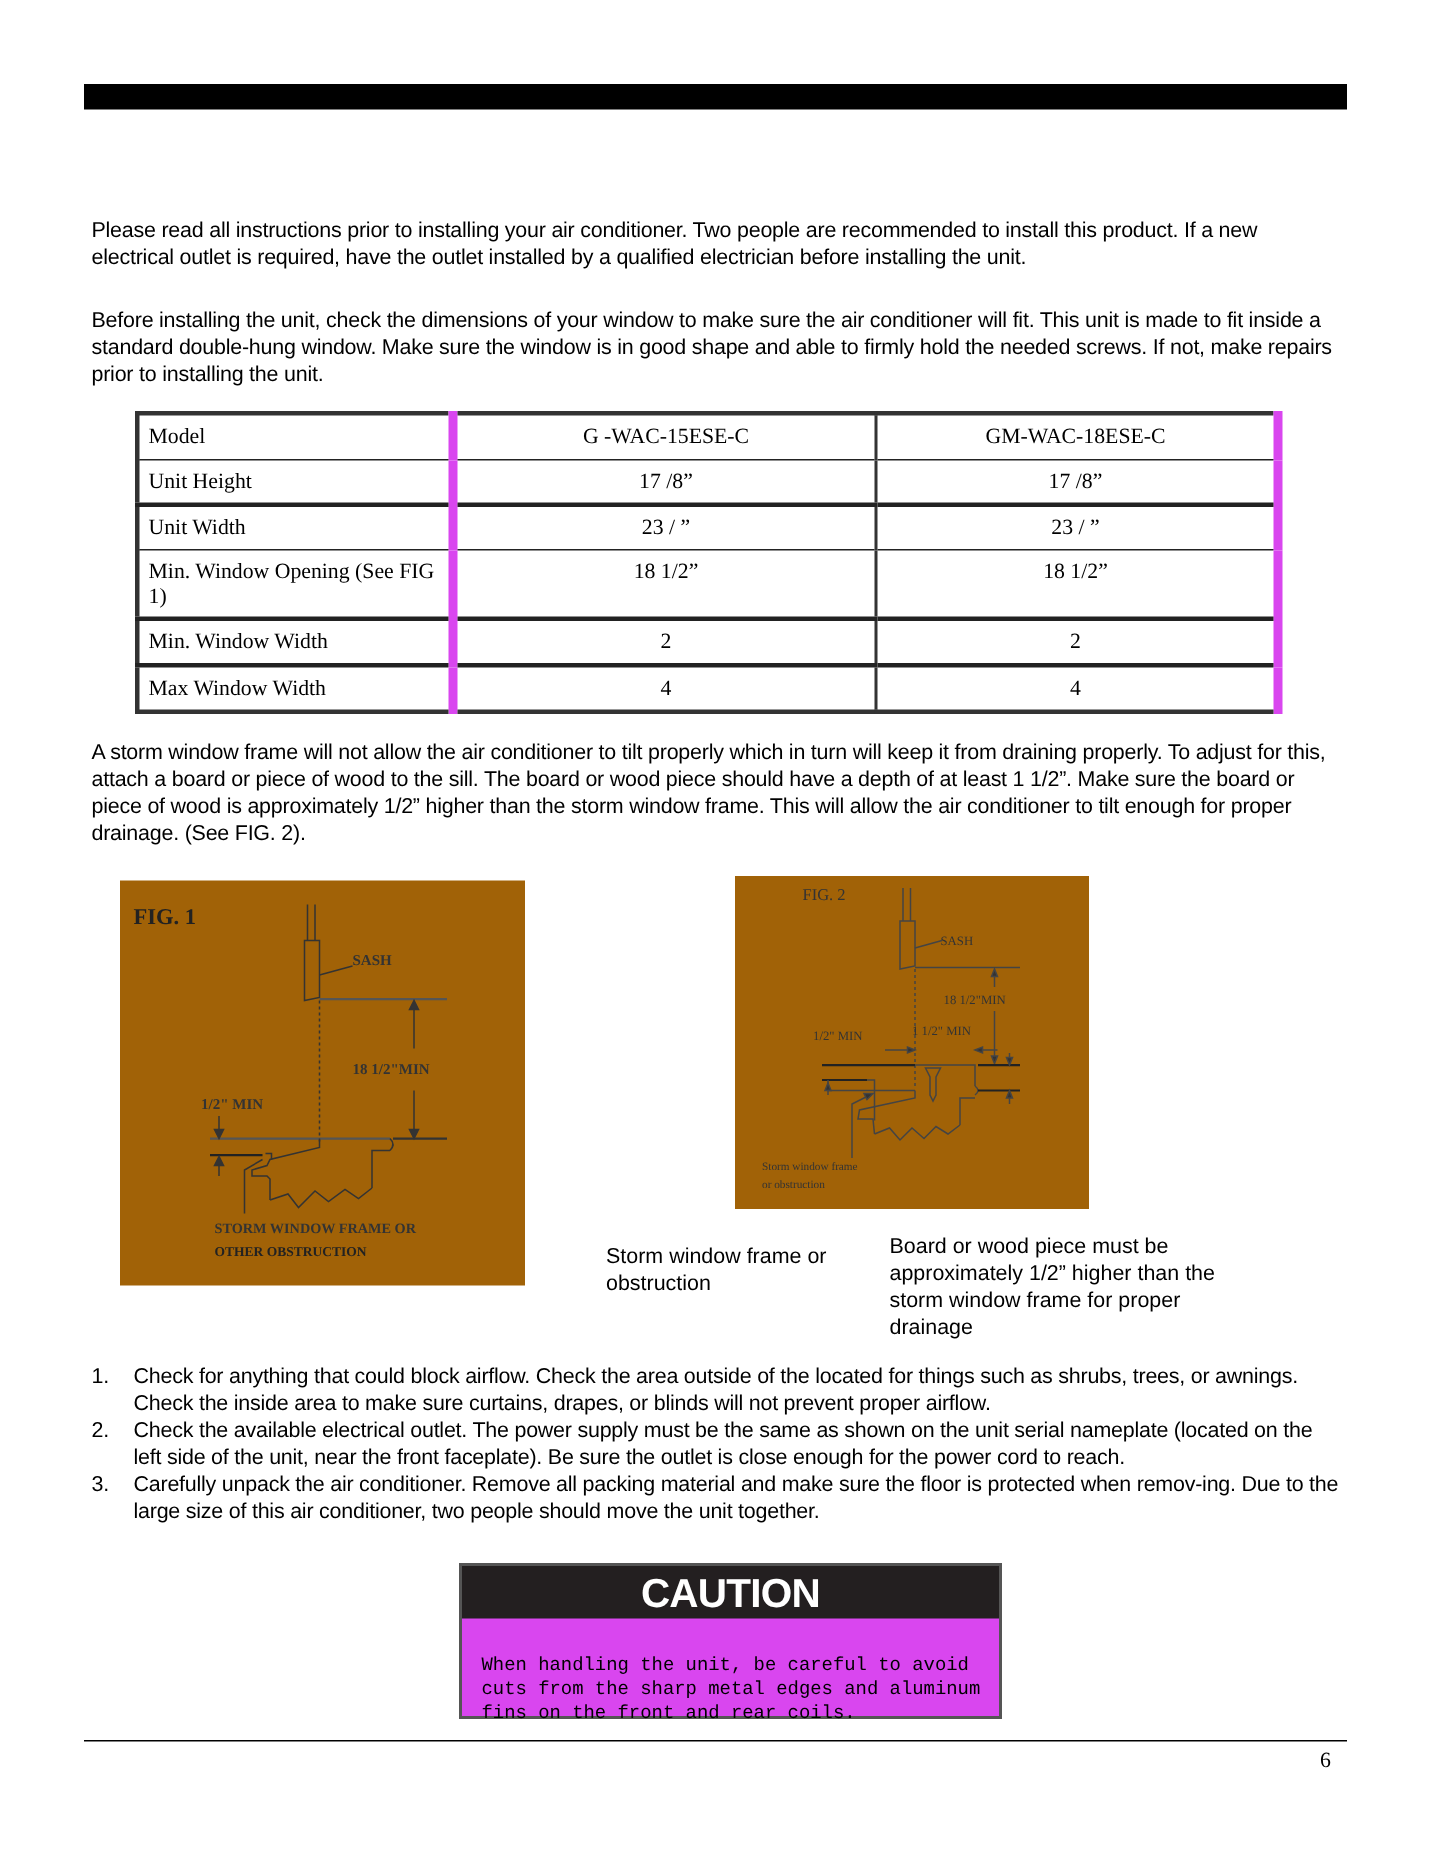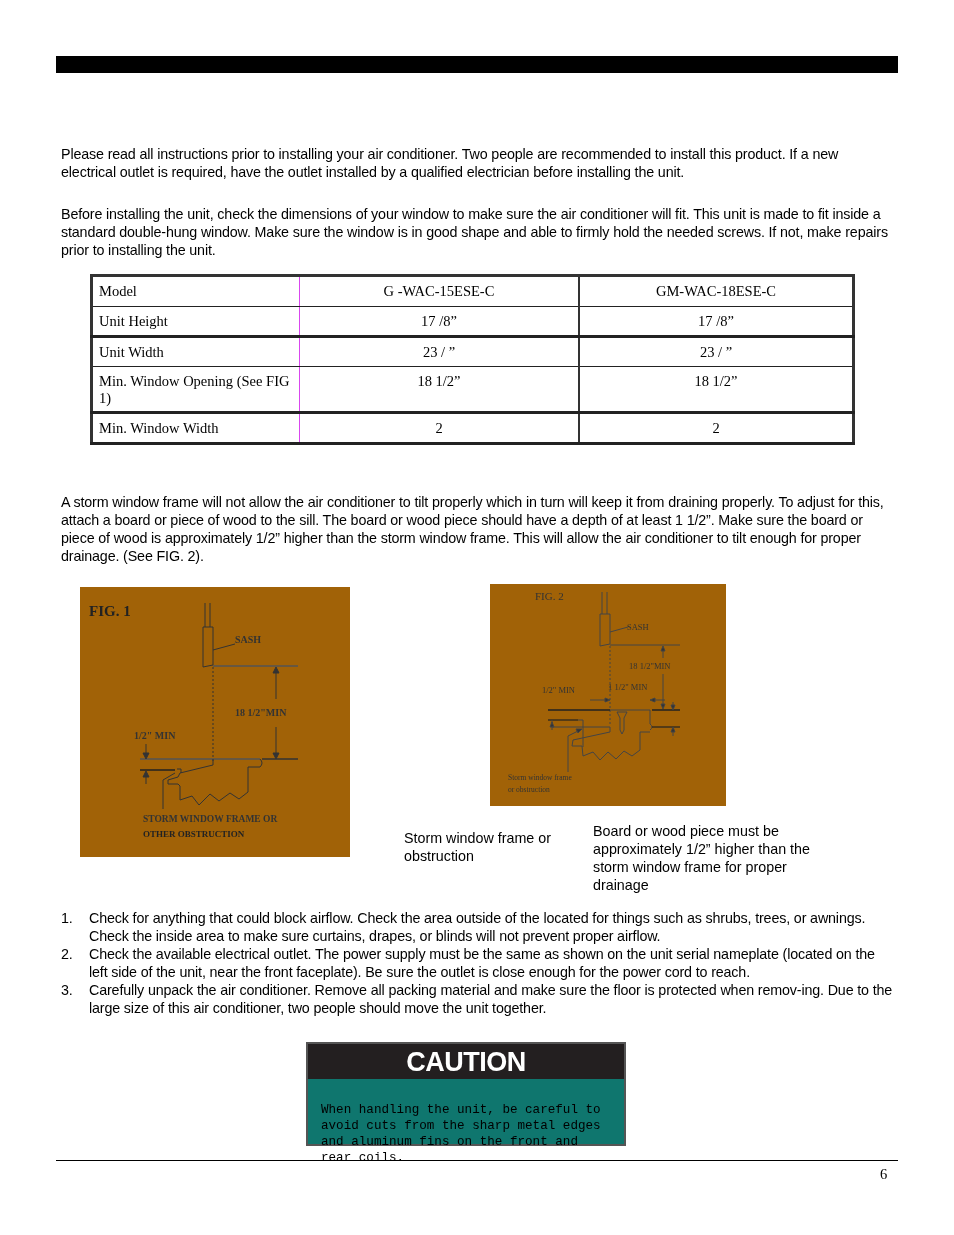--- a/index.html
+++ b/index.html
@@ -20,21 +20,21 @@
     #p1 { top: 145px; }
     #p2 { top: 205px; }
     #p3 { top: 493px; }
 
     table.spec {
       position: absolute; left: 90px; top: 274px; width: 765px;
       border-collapse: collapse; border: 3px solid #333;
       font-family: "Liberation Serif", serif; font-size: 14.5px;
     }
     table.spec td {
-      border-left: 1px solid #222; border-right: 1px solid #d946ef;
+      border-left: 1px solid #222; border-right: 6px solid #d946ef;
       padding: 6px 6px 4px 6px; vertical-align: top; line-height: 17px;
     }
     table.spec td.label { width: 194px; text-align: left; }
     table.spec td.v1 { width: 266px; text-align: center; border-right: 2px solid #333; }
     table.spec td.v2 { text-align: center; }
     table.spec tr.r-thin td { border-bottom: 1px solid #222; }
     table.spec tr.r-thick td { border-bottom: 3px solid #222; }
     table.spec tr.r0 td { height: 19px; }
     table.spec tr.r1 td { height: 18px; }
     table.spec tr.r2 td { height: 18px; }
@@ -59,22 +59,22 @@
     ol.steps {
       position: absolute; left: 61px; top: 909px; width: 835px;
       margin: 0; padding: 0; list-style: none;
       font-family: "Liberation Sans", sans-serif; font-size: 14.3px;
       line-height: 18px; letter-spacing: -0.15px;
     }
     ol.steps li { position: relative; padding-left: 28px; margin: 0; }
     ol.steps li .num { position: absolute; left: 0; top: 0; }
 
     .caution {
-      position: absolute; left: 306px; top: 1042px; width: 320px; height: 104px;
-      border: 2px solid #555; background: #0f766e; box-sizing: border-box;
+      position: absolute; left: 306px; top: 1042px; width: 362px; height: 104px;
+      border: 2px solid #555; background: #d946ef; box-sizing: border-box;
     }
     .caution-head {
       height: 35px; background: #231f20; color: #fff;
       font-family: "Liberation Sans", sans-serif; font-weight: bold;
       font-size: 27px; line-height: 36px; text-align: center; letter-spacing: -0.5px;
     }
     .caution-body {
       padding: 23px 12px 0 13px; font-family: Liberation Mono, monospace;
       font-size: 12.6px; line-height: 16px;
     }
@@ -113,20 +113,25 @@
   </tr>
   <tr class="r3 r-thick">
     <td class="label">Min. Window Opening (See FIG 1)</td>
     <td class="v1">18 1/2”</td>
     <td class="v2">18 1/2”</td>
   </tr>
   <tr class="r4 r-thick">
     <td class="label">Min. Window Width</td>
     <td class="v1">2</td>
     <td class="v2">2</td>
+  </tr>
+  <tr class="r5">
+    <td class="label">Max Window Width</td>
+    <td class="v1">4</td>
+    <td class="v2">4</td>
   </tr>
 </tbody>
   </table>
 
 <p class="para" id="p3">A storm window frame will not allow the air conditioner to tilt properly which in turn will keep it from draining properly. To adjust for this, attach a board or piece of wood to the sill. The board or wood piece should have a depth of at least 1 1/2”. Make sure the board or piece of wood is approximately 1/2” higher than the storm window frame. This will allow the air conditioner to tilt enough for proper drainage. (See FIG. 2).</p>
 
 <div class="figure" id="fig1">
   <svg width="270" height="270" viewBox="0 0 270 270" font-family="Liberation Serif, serif" fill="none" stroke="#333" stroke-width="1">
     <text x="9" y="29" font-size="15" fill="#222" stroke="none">FIG. 1</text>
 

